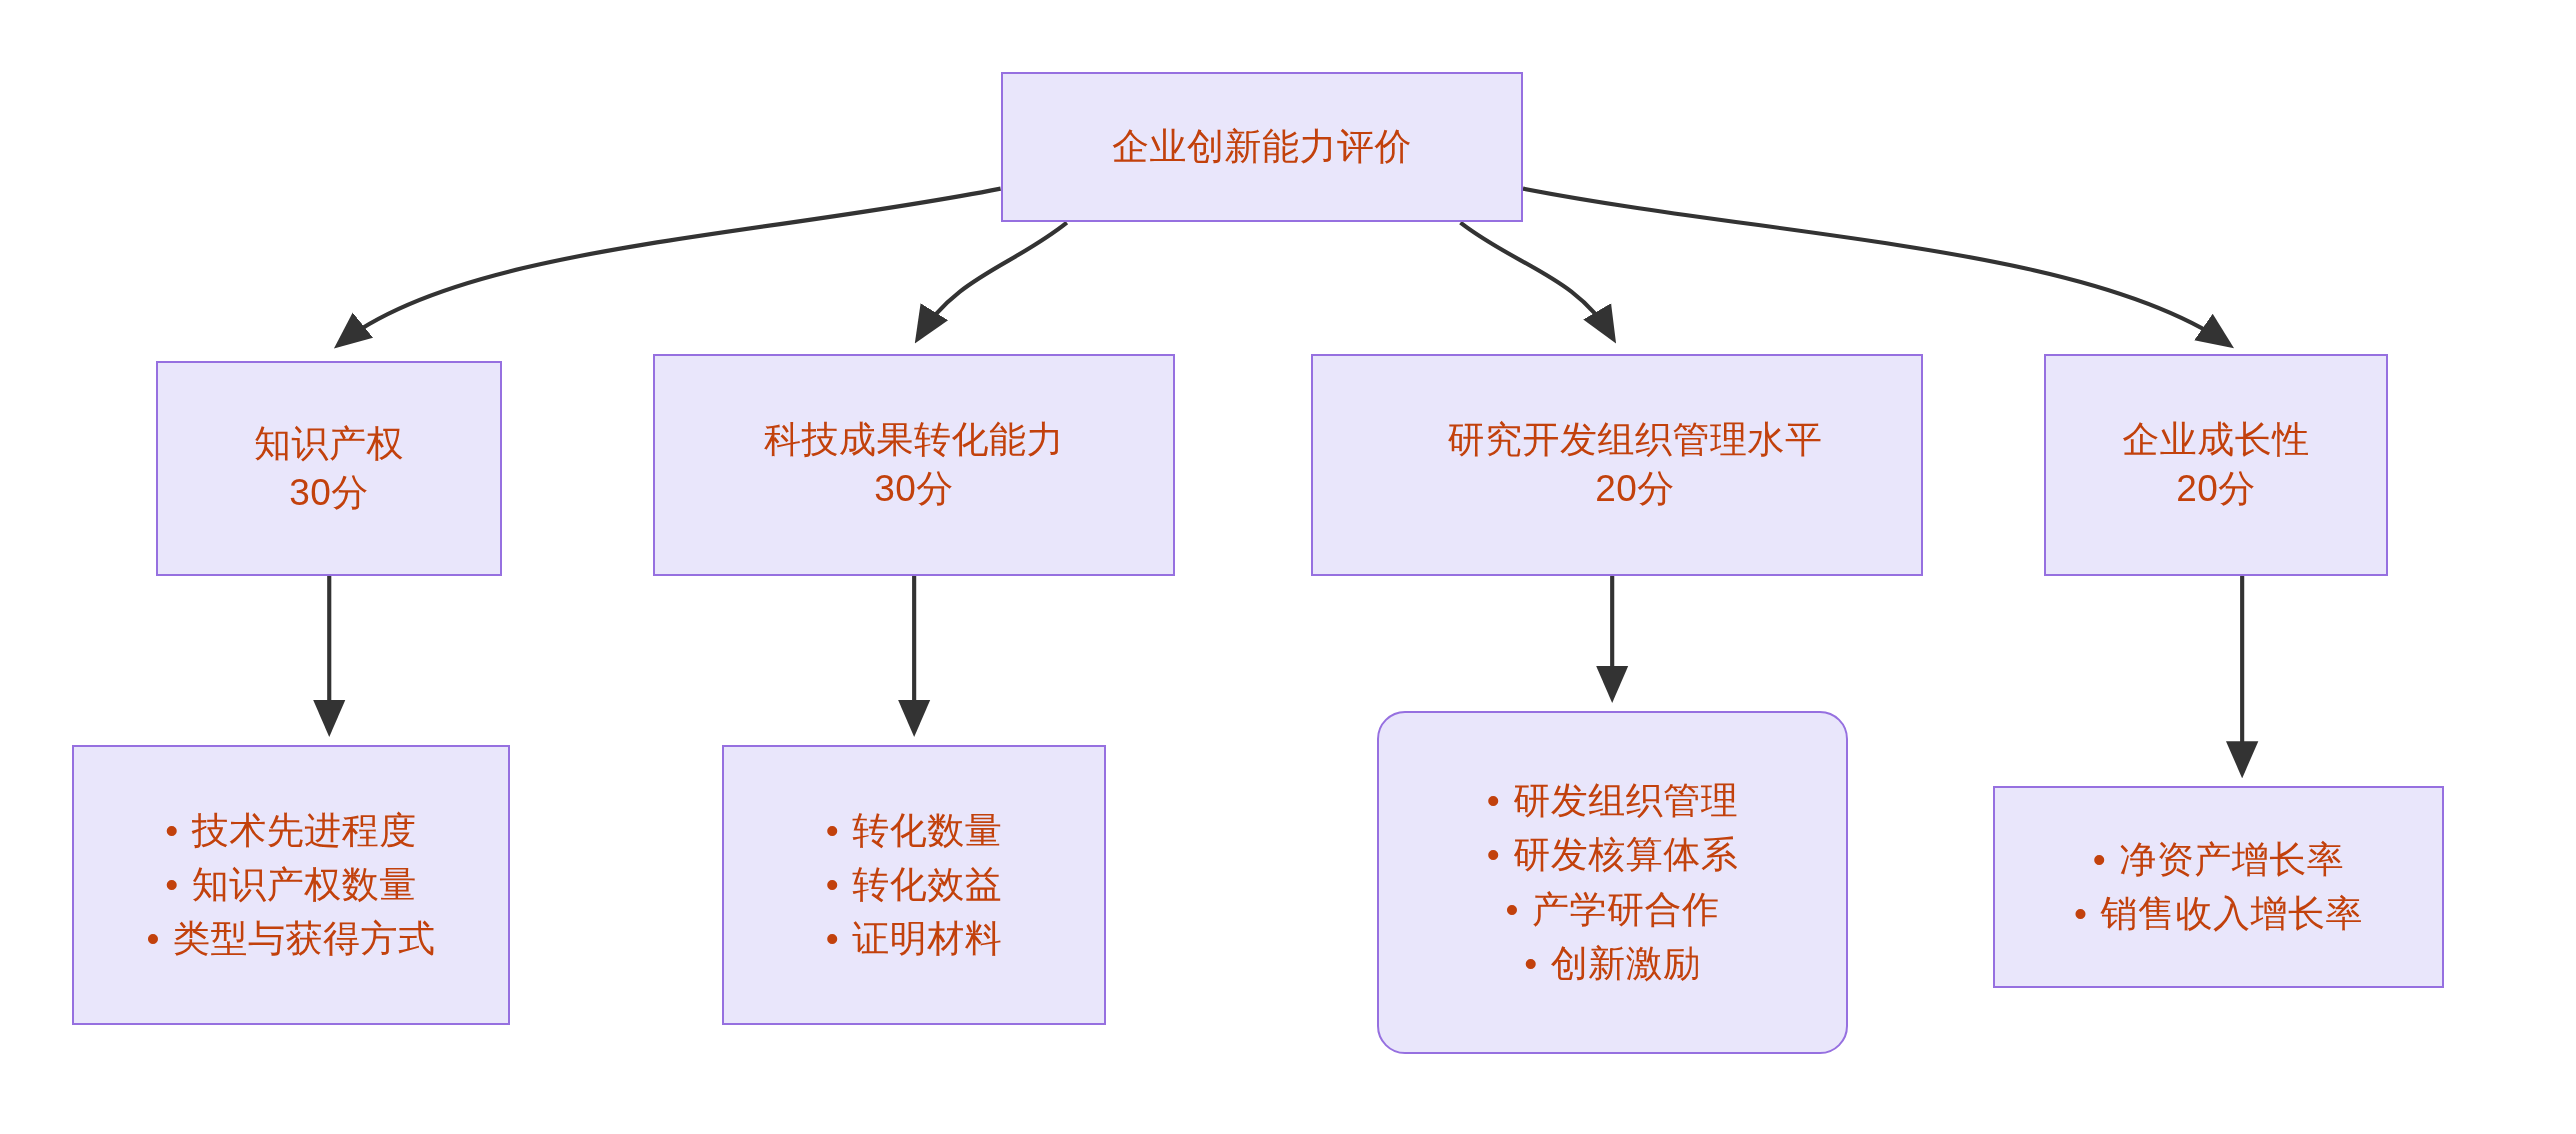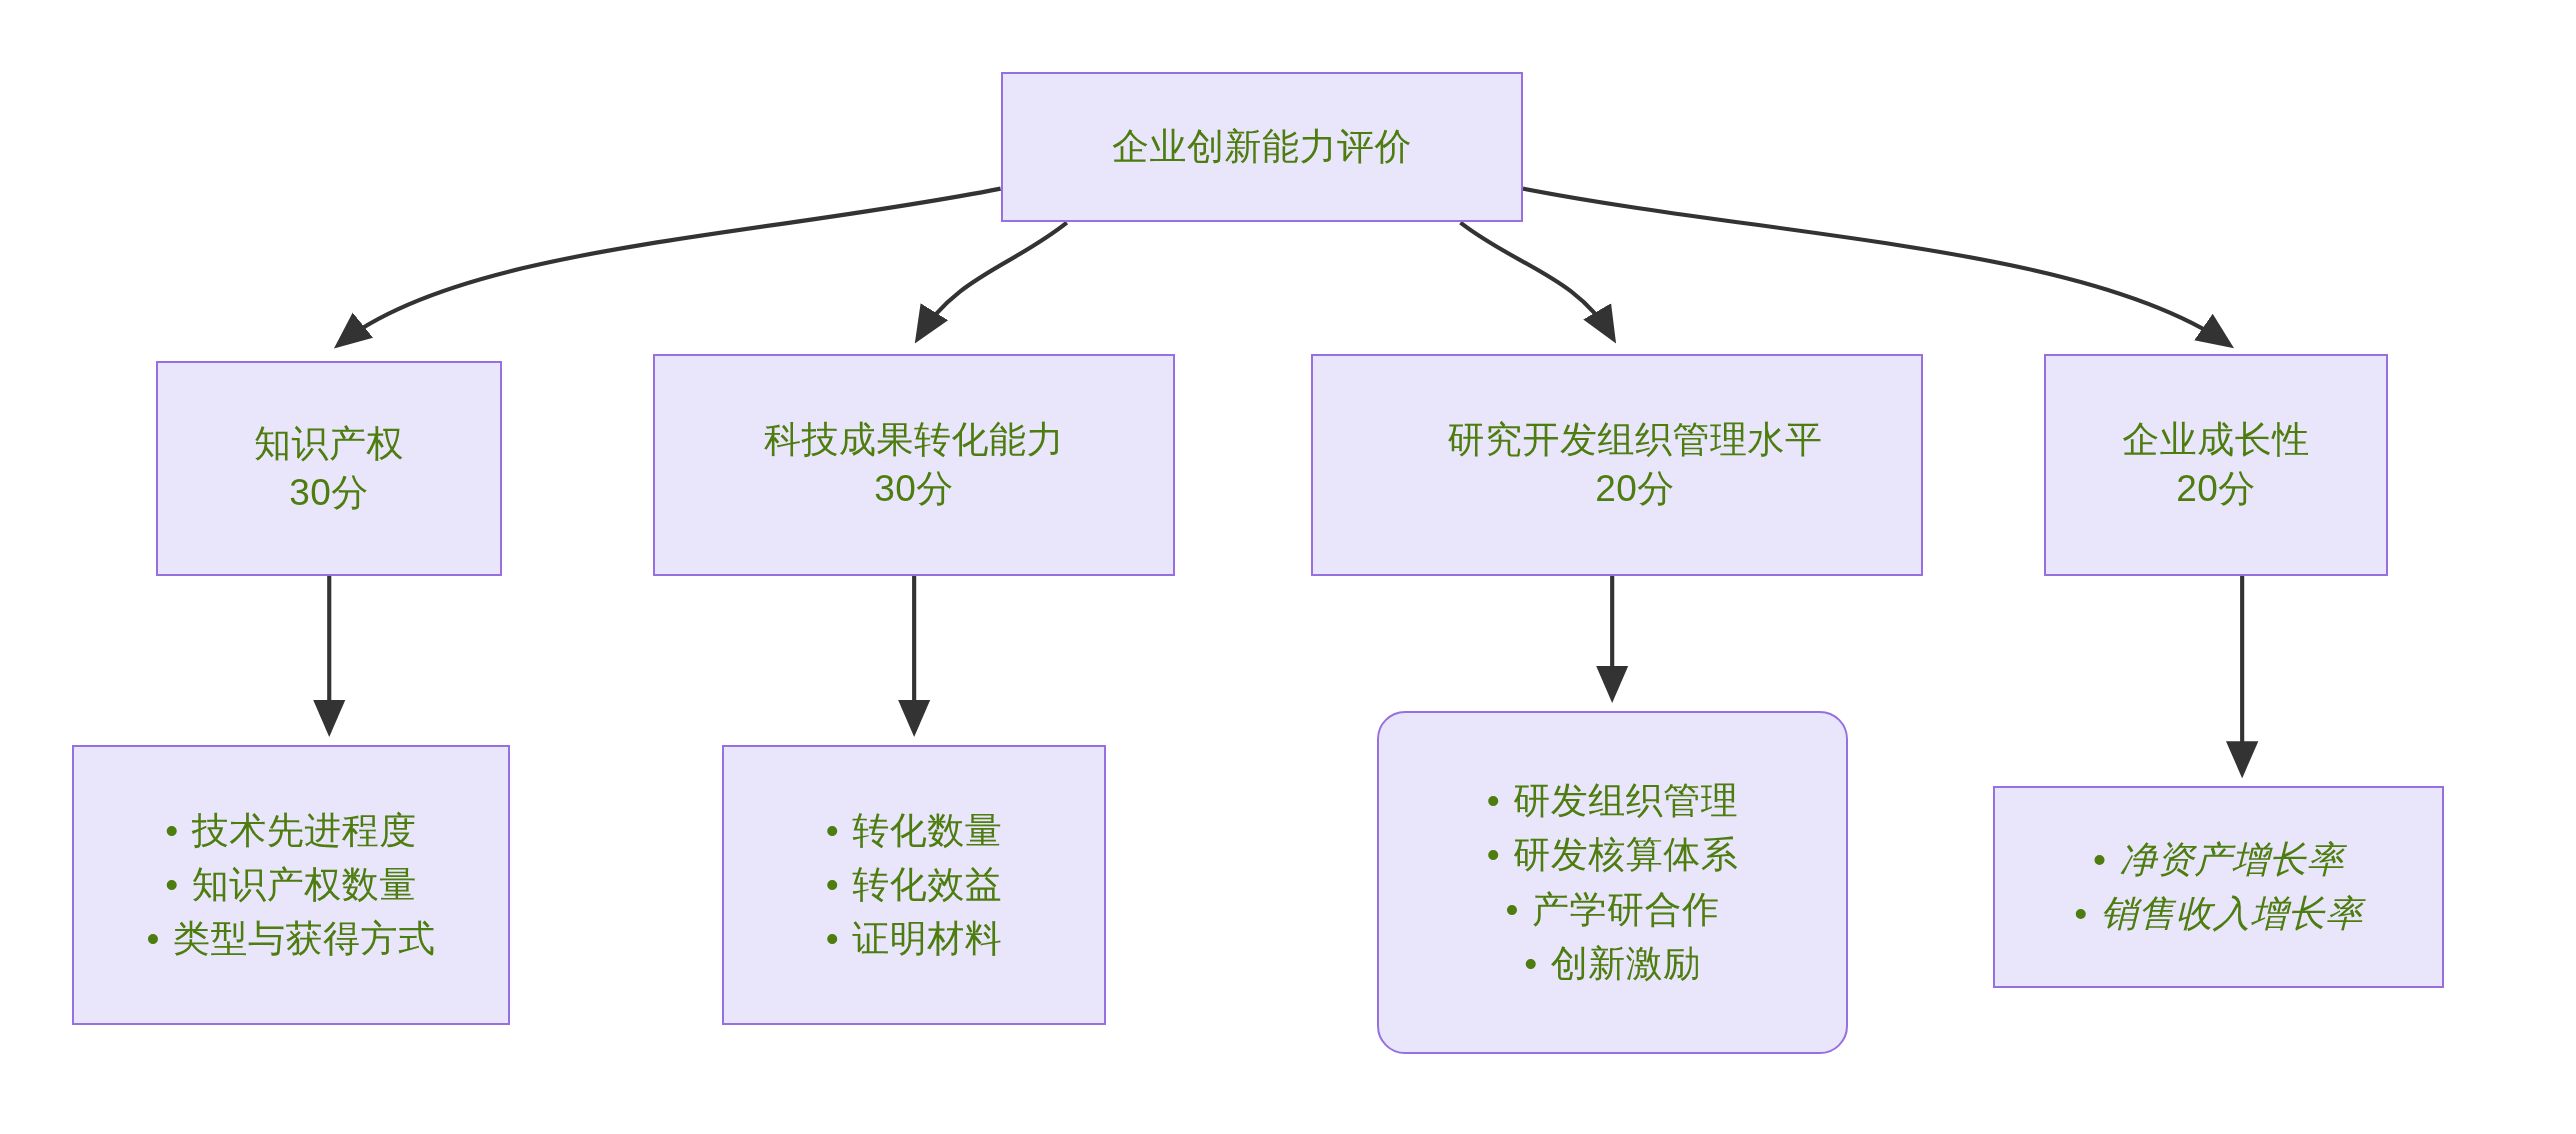--- a/index.html
+++ b/index.html
@@ -25,21 +25,21 @@
   }
   .node {
     position: absolute;
     box-sizing: border-box;
     background: #e9e6fb;
     border: 2.8px solid #9670e0;
     display: flex;
     flex-direction: column;
     align-items: center;
     justify-content: center;
-    color: #4d7c0f;
+    color: #c2410c;
   }
   .node-line {
     font-size: 37px;
     line-height: 1.32;
     white-space: nowrap;
     letter-spacing: 0.5px;
   }
   .bullet-line {
     font-size: 37px;
     line-height: 1.46;
@@ -53,21 +53,21 @@
   }
   
   #node-root        { left: 1001px; top: 72px;  width: 522px; height: 150px; }
   #node-b1          { left: 156px;  top: 361px; width: 346px; height: 215px; }
   #node-b2          { left: 653px;  top: 354px; width: 522px; height: 222px; }
   #node-b3          { left: 1311px; top: 354px; width: 612px; height: 222px; padding-left: 36px; }
   #node-b4          { left: 2044px; top: 354px; width: 344px; height: 222px; }
   #node-l1          { left: 72px;   top: 745px; width: 438px; height: 280px; }
   #node-l2          { left: 722px;  top: 745px; width: 384px; height: 280px; }
   #node-l3          { left: 1377px; top: 711px; width: 471px; height: 343px; border-radius: 28px; }
-  #node-l4          { left: 1993px; top: 786px; width: 451px; height: 202px; font-style: italic; }
+  #node-l4          { left: 1993px; top: 786px; width: 451px; height: 202px; }
 </style>
 </head>
 <body>
 
 <div id="canvas">
 
   <svg id="edge-layer" viewBox="0 0 2801 1234" xmlns="http://www.w3.org/2000/svg">
     <defs>
       <marker id="arrowhead" markerWidth="9" markerHeight="9" refX="7.6" refY="4.5" orient="auto" markerUnits="strokeWidth">
         <path d="M 0 0.6 L 9 4.5 L 0 8.4 z" fill="#333333"></path>

